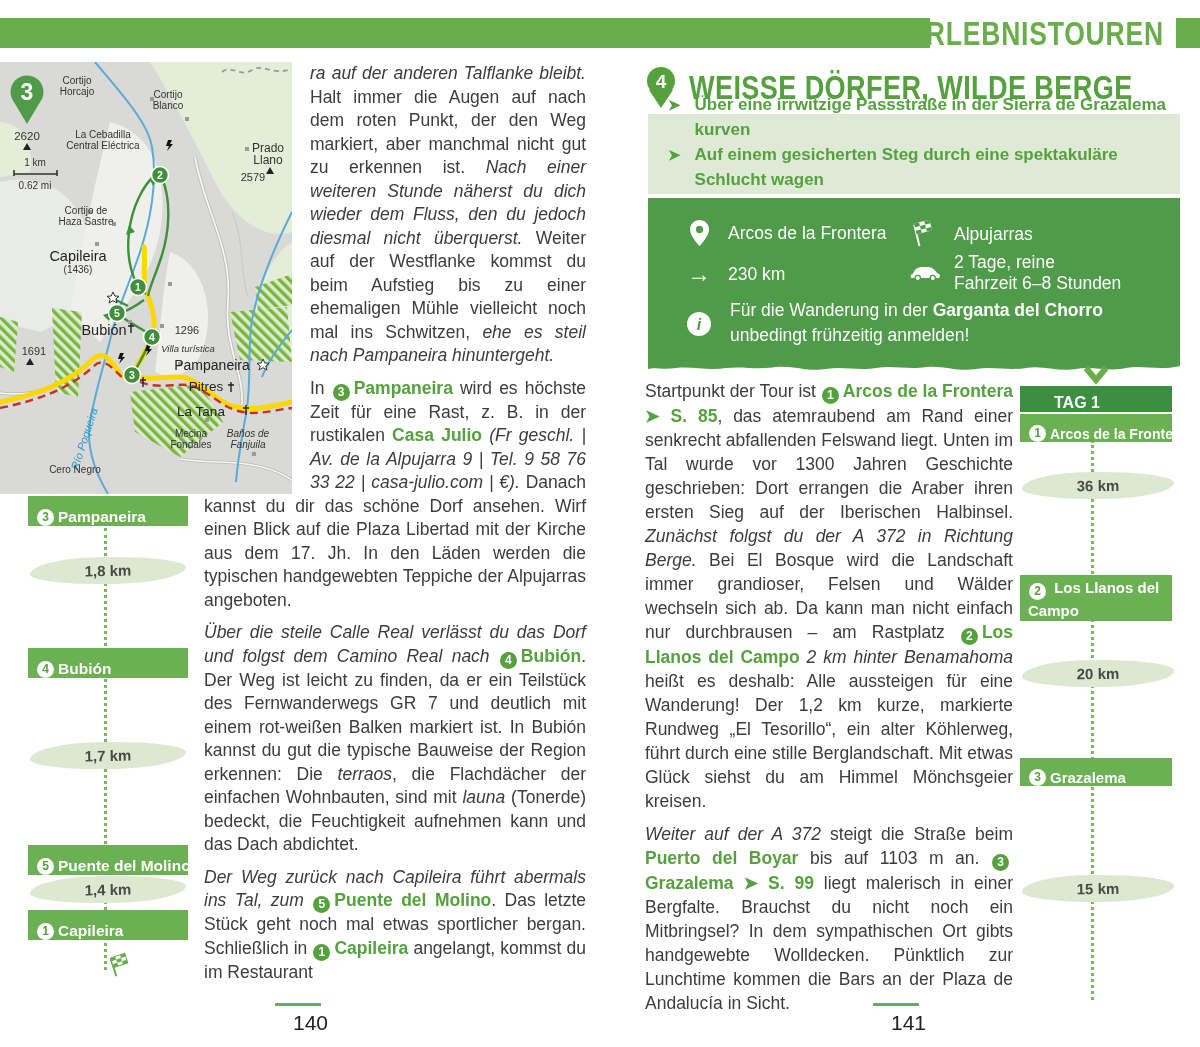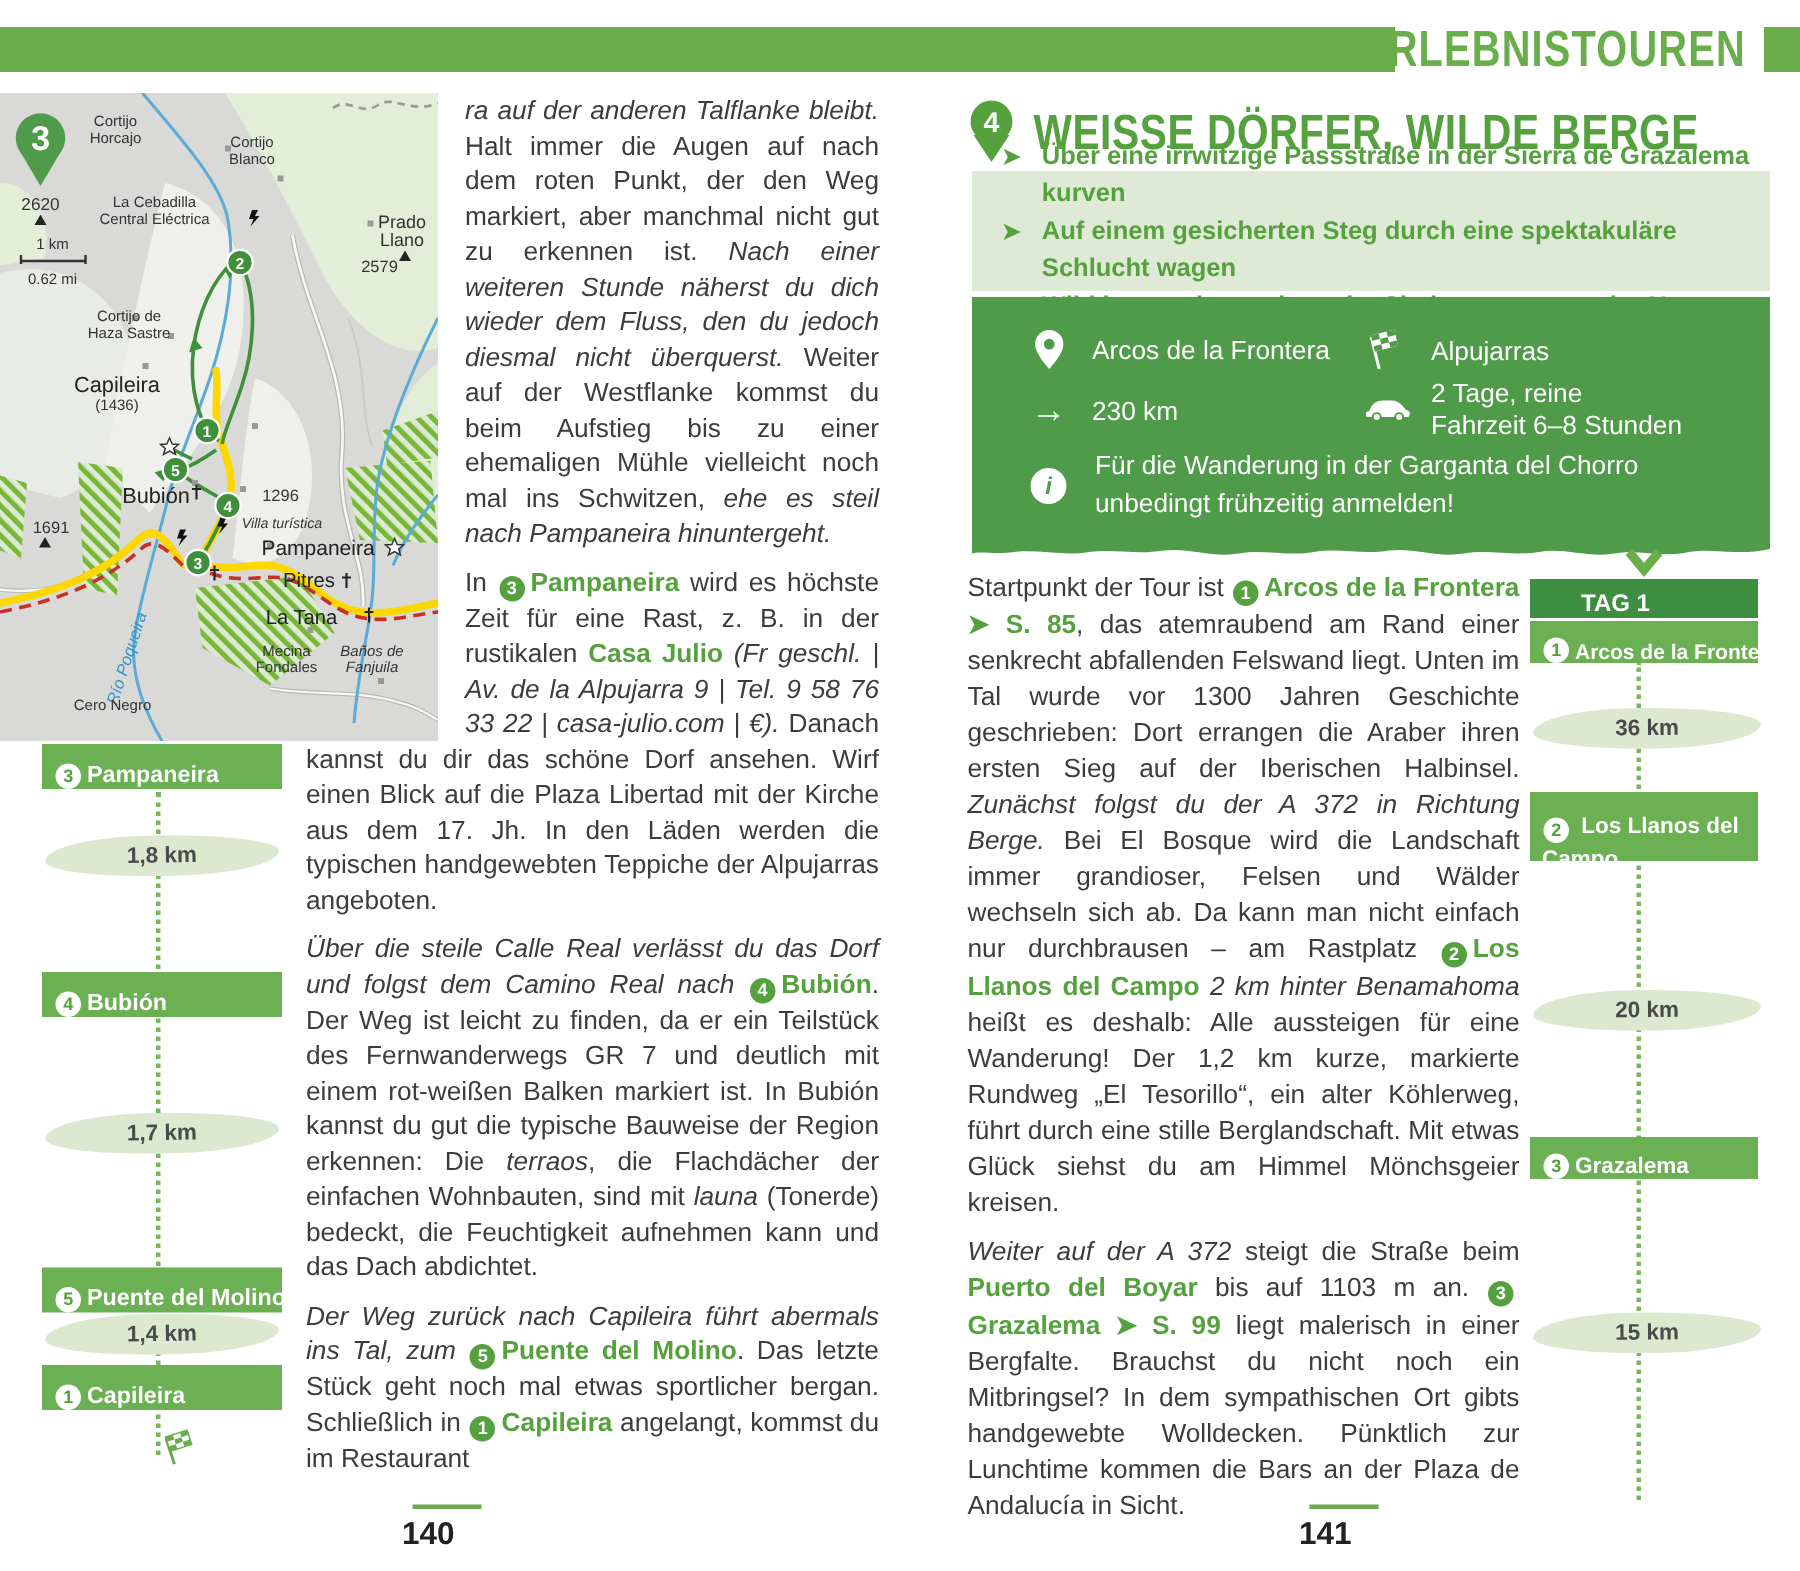--- a/index.html
+++ b/index.html
@@ -6,21 +6,21 @@
   #page{position:relative;width:1200px;height:1047px;background:#ffffff;overflow:hidden;
         font-family:"Liberation Sans",sans-serif;color:#3c3c3c;}
   
   .topbar-main{position:absolute;left:0;top:18px;width:930px;height:30px;background:#69ae4b;}
   .topbar-end{position:absolute;left:1176px;top:18px;width:24px;height:30px;background:#69ae4b;}
   .topbar-title{position:absolute;top:14px;right:36px;font-size:34px;font-weight:700;color:#69ae4b;
         transform:scaleX(.78);transform-origin:right center;letter-spacing:1px;white-space:nowrap;}
   
   .st-i{font-style:italic;}
   .st-g{color:#55a13e;font-weight:700;}
-  .st-b{font-weight:400;}
+  .st-b{font-weight:700;}
   .cnum{display:inline-flex;width:17px;height:17px;border-radius:50%;background:#55a13e;color:#fff;
         font-weight:700;font-size:12px;line-height:17px;align-items:center;justify-content:center;
         margin:0 4px 0 1px;vertical-align:-2px;}
   .bodytext{font-size:17.5px;line-height:23.5px;text-align:justify;}
   .bodytext p{margin:0 0 9px 0;}
   .gr-head{color:#55a13e;font-weight:700;font-size:19px;line-height:23px;margin:14px 0 5px 0;
         letter-spacing:.2px;}
   
   #map-wrap{position:absolute;left:0;top:62px;width:292px;height:432px;}
   #left-col{position:absolute;left:204px;top:62px;width:382px;}
@@ -28,21 +28,21 @@
   
   .ls-dotted{position:absolute;left:104px;top:528px;height:442px;width:0;border-left:3px dotted #79b65c;}
   .rt-bar{position:absolute;background:#6bb052;color:#fff;font-weight:700;display:flex;align-items:flex-end;
         padding-left:8px;box-sizing:border-box;}
   .rt-bar .cnum{background:#fff;color:#55a13e;flex:none;}
   .ls-bar{left:28px;width:160px;height:30px;font-size:15.5px;white-space:nowrap;}
   .brush{position:absolute;background:#dde8d0;border-radius:46% 54% 48% 52%/62% 44% 60% 42%;
         display:flex;align-items:center;justify-content:center;font-weight:700;font-size:15px;color:#4a4a4a;}
   .ls-brush{left:30px;width:156px;height:27px;transform:rotate(-1deg);}
   .flag-wrap{position:absolute;}
-  .pagenum{position:absolute;width:60px;text-align:left;font-weight:700;font-size:21px;color:#222;}
+  .pagenum{position:absolute;width:60px;text-align:right;font-weight:400;font-size:21px;color:#222;}
   .pagenum .rule{width:46px;height:3px;background:#69ae4b;margin:0 auto 5px auto;}
   
   #tour-title{position:absolute;left:645px;top:66px;display:flex;align-items:center;gap:12px;}
   #tour-title h1{margin:0;font-size:33px;font-weight:700;color:#55a13e;transform:scaleX(.82);
         transform-origin:left center;white-space:nowrap;letter-spacing:.5px;}
   #highlight-box{position:absolute;left:648px;top:114px;width:532px;height:80px;background:#dfead6;
         display:flex;flex-direction:column;justify-content:center;padding:2px 0;box-sizing:border-box;}
   .hl-row{display:flex;align-items:baseline;gap:14px;padding-left:20px;color:#55a13e;font-weight:700;
         font-size:17px;line-height:25px;}
   .hl-arrow{flex:none;font-size:15px;}
@@ -383,21 +383,21 @@
   <div class="rt-bar rs-bar" style="top:386px;height:26px;background:#3e8e41;padding-left:34px;font-size:16px;">
     <span>TAG 1</span>
   </div>
   <div class="rt-bar rs-bar" style="top:414px;height:28px;white-space:nowrap;">
     <span class="cnum">1</span>
     <span>Arcos de la Frontera</span>
   </div>
   <div class="brush rs-brush" style="top:472px;">
     <span>36 km</span>
   </div>
-  <div class="rt-bar rs-bar" style="top:528px;height:46px;font-size:15px;display:block;line-height:22px;padding-top:12px;">
+  <div class="rt-bar rs-bar" style="top:575px;height:46px;font-size:15px;display:block;line-height:22px;padding-top:2px;">
     <span class="cnum">2</span>
     <span>Los Llanos del Campo</span>
   </div>
   <div class="brush rs-brush" style="top:660px;">
     <span>20 km</span>
   </div>
   <div class="rt-bar rs-bar" style="top:758px;height:28px;font-size:15px;">
     <span class="cnum">3</span>
     <span>Grazalema</span>
   </div>

